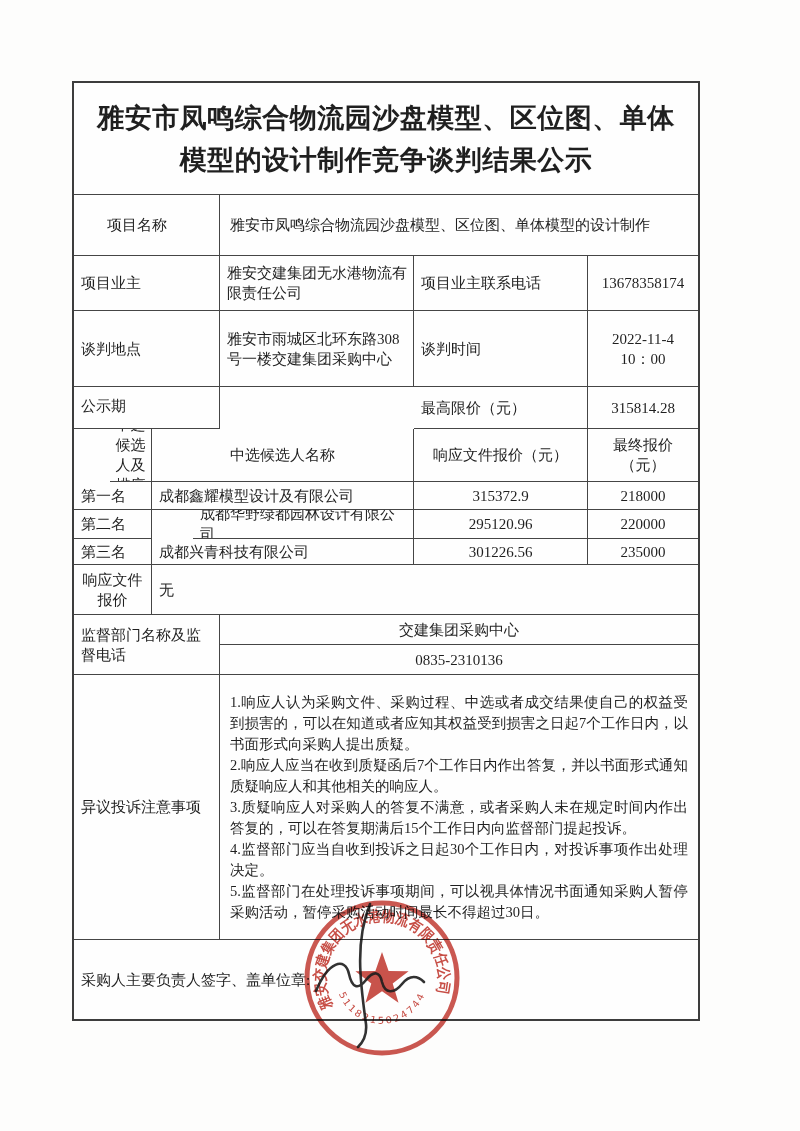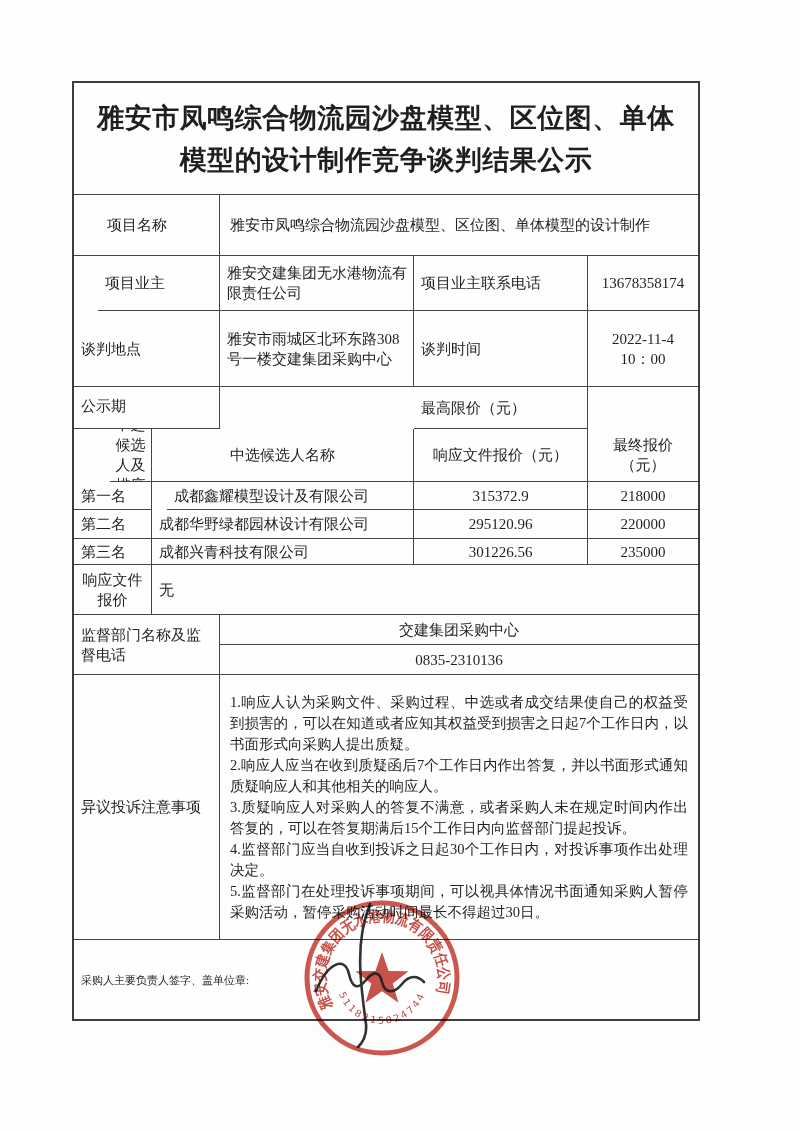--- a/index.html
+++ b/index.html
@@ -40,61 +40,62 @@
     justify-content:center;text-align:center;
     font-weight:bold;font-size:27px;line-height:42px;
     letter-spacing:0.5px;padding:4px 14px;
   }
   .pre{white-space:pre-line;}
   .obj-content{
     flex-direction:column;align-items:flex-start;justify-content:center;
     padding:8px 10px;font-size:14.5px;line-height:21px;text-align:justify;
   }
   .obj-content div{width:100%;}
-  .sig-row{font-size:11px;}
+  .sig-row{font-size:15px;}
   .stamp-svg{position:absolute;left:300px;top:886px;mix-blend-mode:multiply;}
 </style>
 </head>
 <body>
 
 <div class="sheet">
 
   <div class="doc-table">
 
     <div class="cell title-cell nr" style="grid-column:1/6;grid-row:1;">雅安市凤鸣综合物流园沙盘模型、区位图、单体模型的设计制作竞争谈判结果公示</div>
 
     <div class="cell lab" style="grid-column:1/3;grid-row:2;padding-left:33px;">项目名称</div>
     <div class="cell val-l nr" style="grid-column:3/6;grid-row:2;padding-left:10px;">雅安市凤鸣综合物流园沙盘模型、区位图、单体模型的设计制作</div>
 
-    <div class="cell lab" style="grid-column:1/3;grid-row:3;margin-left:24px;">项目业主</div>
+    <div class="cell lab" style="grid-column:1/3;grid-row:3;">项目业主</div>
     <div class="cell val-l" style="grid-column:3/4;grid-row:3;">雅安交建集团无水港物流有限责任公司</div>
     <div class="cell lab" style="grid-column:4/5;grid-row:3;">项目业主联系电话</div>
     <div class="cell val-c nr" style="grid-column:5/6;grid-row:3;">13678358174</div>
 
     <div class="cell lab" style="grid-column:1/3;grid-row:4;">谈判地点</div>
     <div class="cell val-l" style="grid-column:3/4;grid-row:4;">雅安市雨城区北环东路308号一楼交建集团采购中心</div>
     <div class="cell lab" style="grid-column:4/5;grid-row:4;">谈判时间</div>
     <div class="cell val-c pre nr" style="grid-column:5/6;grid-row:4;">2022-11-4
 10：00</div>
 
     <div class="cell lab" style="grid-column:1/3;grid-row:5;font-family:Liberation Mono, monospace;">公示期</div>
     <div class="cell lab" style="grid-column:4/5;grid-row:5;">最高限价（元）</div>
+    <div class="cell val-c nr" style="grid-column:5/6;grid-row:5;">315814.28</div>
 
     <div class="cell ctr" style="grid-column:1/2;grid-row:6;margin-left:36px;">中选候选人及排序</div>
     <div class="cell ctr" style="grid-column:2/4;grid-row:6;">中选候选人名称</div>
     <div class="cell ctr" style="grid-column:4/5;grid-row:6;">响应文件报价（元）</div>
     <div class="cell ctr nr" style="grid-column:5/6;grid-row:6;">最终报价（元）</div>
 
     <div class="cell lab" style="grid-column:1/2;grid-row:7;">第一名</div>
-    <div class="cell val-l" style="grid-column:2/4;grid-row:7;margin-left:15px;">成都鑫耀模型设计及有限公司</div>
+    <div class="cell val-l" style="grid-column:2/4;grid-row:7;">成都鑫耀模型设计及有限公司</div>
     <div class="cell val-c" style="grid-column:4/5;grid-row:7;">315372.9</div>
     <div class="cell val-c nr" style="grid-column:5/6;grid-row:7;">218000</div>
 
     <div class="cell lab" style="grid-column:1/2;grid-row:8;">第二名</div>
-    <div class="cell val-l" style="grid-column:2/4;grid-row:8;">成都华野绿都园林设计有限公司</div>
+    <div class="cell val-l" style="grid-column:2/4;grid-row:8;margin-left:41px;">成都华野绿都园林设计有限公司</div>
     <div class="cell val-c" style="grid-column:4/5;grid-row:8;">295120.96</div>
     <div class="cell val-c nr" style="grid-column:5/6;grid-row:8;">220000</div>
 
     <div class="cell lab" style="grid-column:1/2;grid-row:9;">第三名</div>
     <div class="cell val-l" style="grid-column:2/4;grid-row:9;text-align:center;">成都兴青科技有限公司</div>
     <div class="cell val-c" style="grid-column:4/5;grid-row:9;">301226.56</div>
     <div class="cell val-c nr" style="grid-column:5/6;grid-row:9;">235000</div>
 
     <div class="cell ctr" style="grid-column:1/2;grid-row:10;">响应文件报价</div>
     <div class="cell val-l nr" style="grid-column:2/6;grid-row:10;">无</div>

